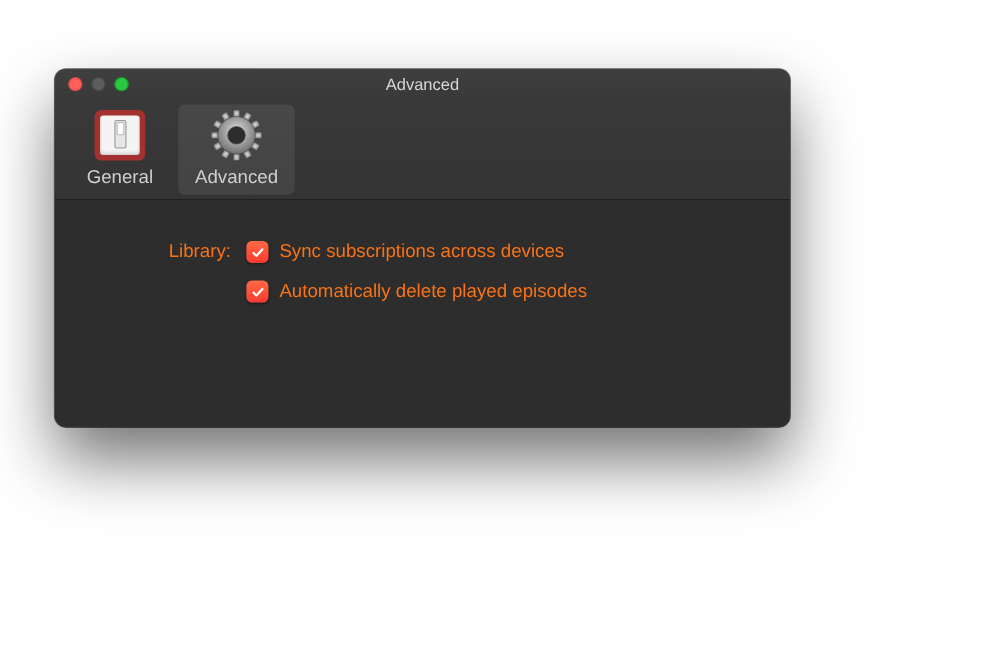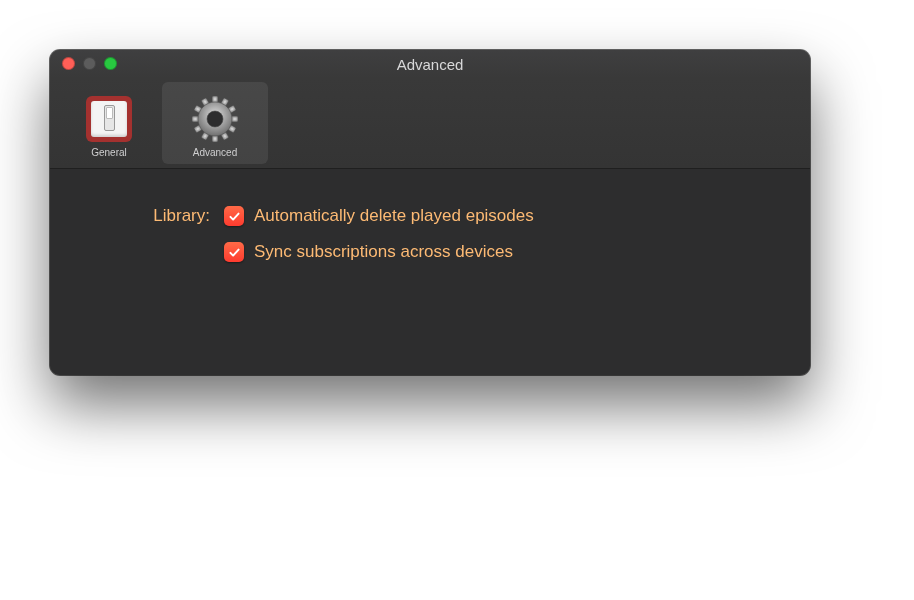--- a/index.html
+++ b/index.html
@@ -7,25 +7,26 @@
     width: 914px;
     height: 600px;
     background: transparent;
     font-family: -apple-system, "Helvetica Neue", Helvetica, Arial, sans-serif;
     display: flex;
     align-items: flex-start;
     justify-content: flex-start;
     padding: 50px;
   }
   .window {
-    width: 760px;
+    width: 668px;
     background: #39393a;
     border-radius: 10px;
     box-shadow: 0 30px 60px rgba(0,0,0,0.55), 0 0 0 1px rgba(0,0,0,0.6);
     overflow: hidden;
+    margin-top: 13px;
   }
   .titlebar {
     height: 28px;
     display: flex;
     align-items: center;
     padding: 0 12px;
     position: relative;
     background: linear-gradient(#3f3f40, #393939);
   }
   .traffic-lights {
@@ -69,21 +70,21 @@
   }
   .tab.selected {
     background: rgba(255,255,255,0.08);
   }
   .tab-icon {
     width: 48px; height: 48px;
     display: flex; align-items: center; justify-content: center;
   }
   .tab-label {
     color: #cfcfd0;
-    font-size: 10px;
+    font-size: 17px;
   }
   
   .general-icon-outer {
     width: 46px; height: 46px;
     border-radius: 6px;
     background: #a4312f;
     display: flex; align-items: center; justify-content: center;
   }
   .general-icon-inner {
     width: 36px; height: 36px;
@@ -120,21 +121,21 @@
     border-left: 18px solid #1a1a1a;
     border-top: 12px solid transparent;
     border-bottom: 12px solid transparent;
     margin-left: 5px;
   }
   
   .gear-svg { width: 48px; height: 48px; }
   .content {
     padding: 34px 40px 110px 40px;
     background: #2d2d2e;
-    color: #fdba74;
+    color: #f97316;
     font-size: 17px;
   }
   .row {
     display: flex;
     align-items: flex-start;
     gap: 14px;
   }
   .lbl {
     width: 120px;
     text-align: right;
@@ -226,30 +227,30 @@
     <div class="row">
       <div class="lbl">Library:</div>
       <div class="opts">
 
         <div class="opt">
           <div class="checkbox">
             <svg viewBox="0 0 16 16">
                 <path d="M3 8.5 L6.3 11.8 L13 4.5" fill="none" stroke="#fff" stroke-width="2.4" stroke-linecap="round" stroke-linejoin="round"></path>
               </svg>
           </div>
-          <span>Automatically delete played episodes</span>
+          <span>Sync subscriptions across devices</span>
         </div>
 
         <div class="opt">
           <div class="checkbox">
             <svg viewBox="0 0 16 16">
                 <path d="M3 8.5 L6.3 11.8 L13 4.5" fill="none" stroke="#fff" stroke-width="2.4" stroke-linecap="round" stroke-linejoin="round"></path>
               </svg>
           </div>
-          <span>Sync subscriptions across devices</span>
+          <span>Automatically delete played episodes</span>
         </div>
 
 
       </div>
     </div>
   </div>
 
 </div>
 
 </body></html>

